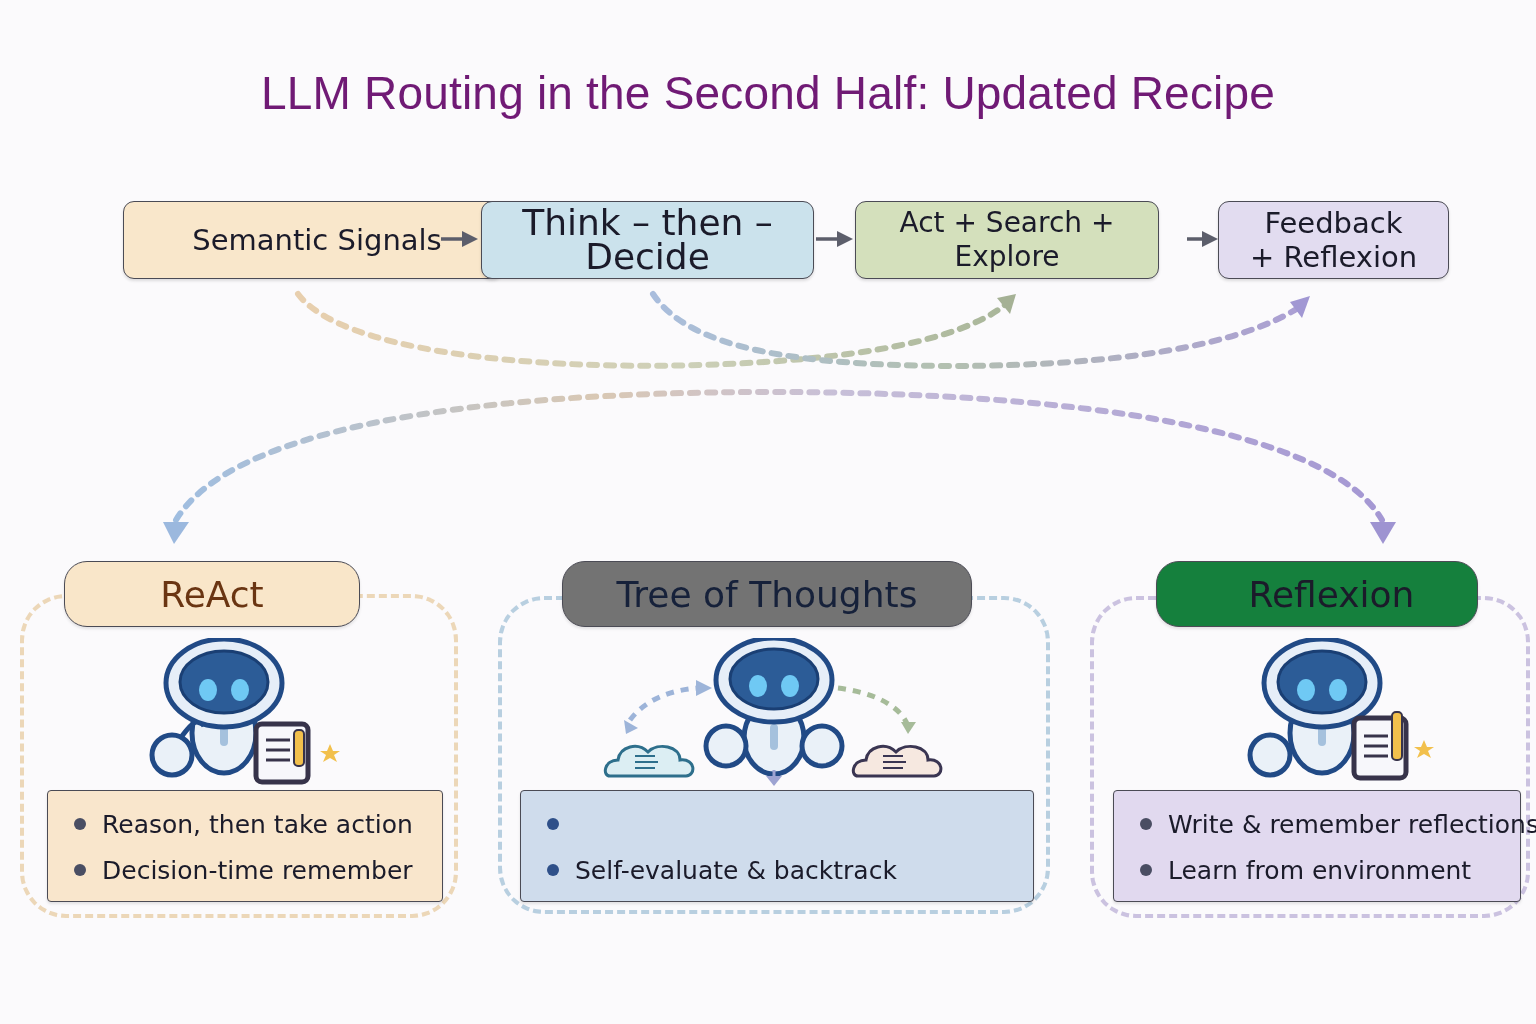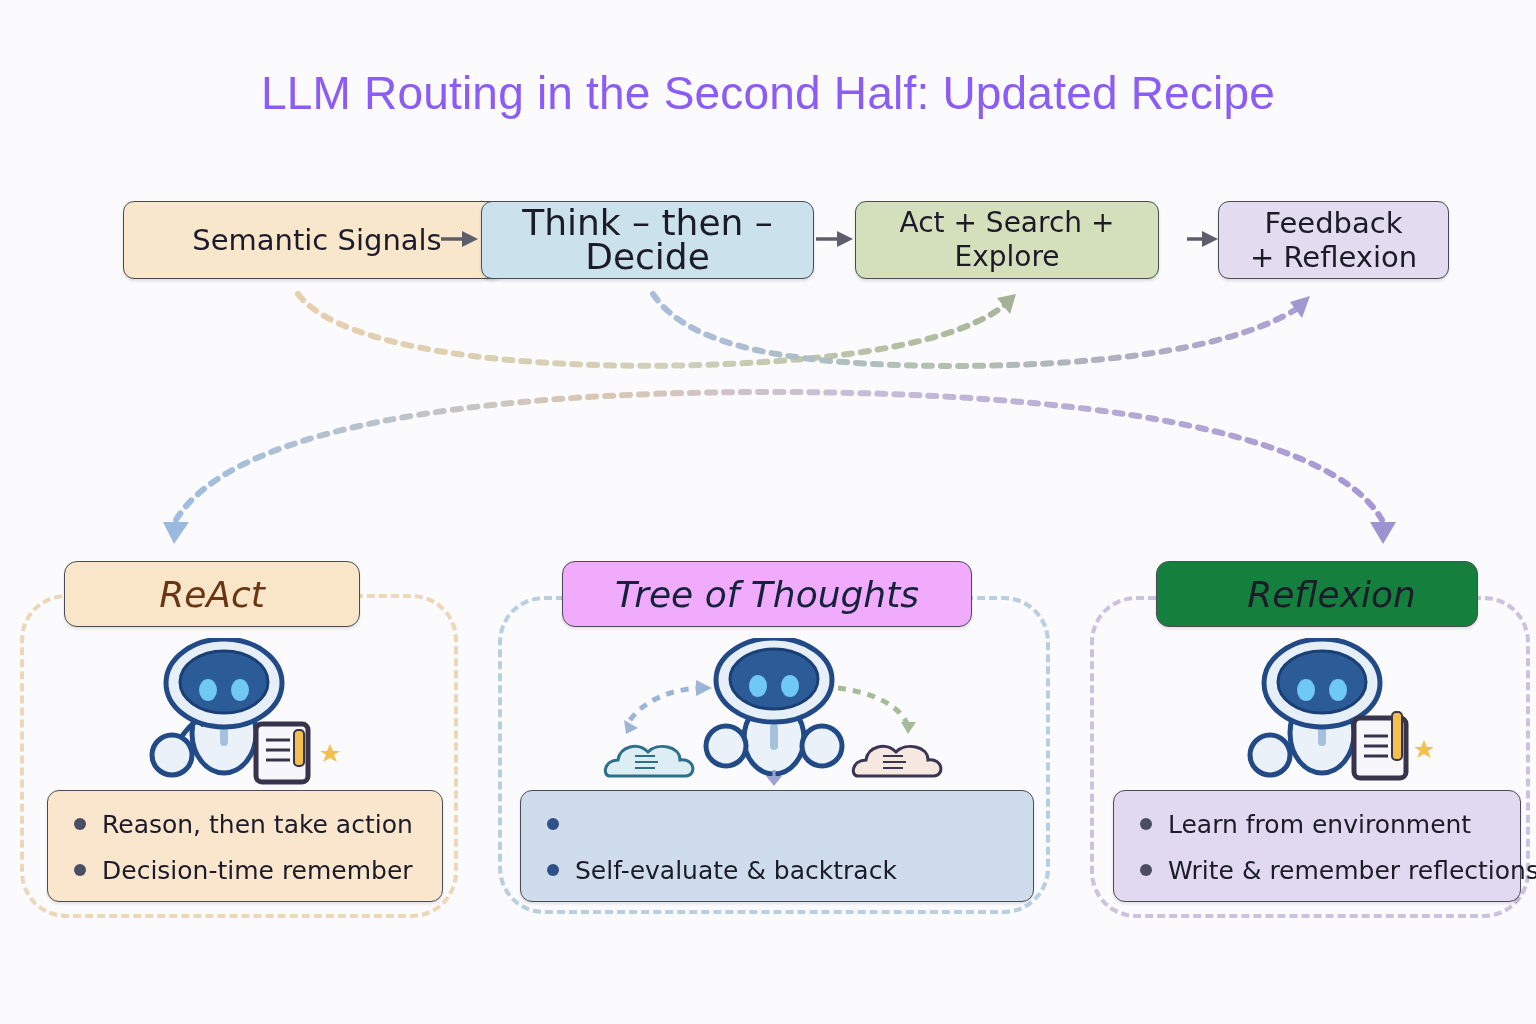--- a/index.html
+++ b/index.html
@@ -4,21 +4,21 @@
 <style>
   html, body { margin: 0; padding: 0; }
   body {
     width: 1536px; height: 1024px; position: relative; overflow: hidden;
     background: #fbfafc;
     font-family: "DejaVu Sans", sans-serif;
     color: #1b1b2a;
   }
   .title {
     position: absolute; left: 0; top: 66px; width: 1536px; text-align: center;
-    font-family: "Liberation Sans", sans-serif; font-size: 46px; color: #8b5cf6;
+    font-family: "Liberation Sans", sans-serif; font-size: 46px; color: #701a75;
     letter-spacing: 0.2px;
   }
   .flow-box {
     position: absolute; top: 201px; height: 78px; border: 1.6px solid #4b4b55;
     border-radius: 11px; display: flex; align-items: center; justify-content: center;
     text-align: center; font-size: 29px; line-height: 34px; box-sizing: border-box;
     box-shadow: 0 2px 3px rgba(0,0,0,0.12);
   }
   .fb1 { left: 123px; width: 380px; background: #f9e7cb; padding-left: 8px; }
   .fb2 { left: 481px; width: 333px; background: #cbe2ec; font-size: 36px; }
@@ -29,31 +29,30 @@
   .curves { position: absolute; left: 0; top: 0; }
 
   .group-outline {
     position: absolute; border: 4px dashed; border-radius: 46px; box-sizing: border-box;
   }
   .g1 { left: 20px; top: 594px; width: 438px; height: 324px; border-color: #ecd7b8; }
   .g2 { left: 498px; top: 596px; width: 552px; height: 318px; border-color: #b8cfe0; }
   .g3 { left: 1090px; top: 596px; width: 440px; height: 322px; border-color: #cbc2e0; }
 
   .group-header {
-    position: absolute; top: 561px; height: 66px; border: 1.6px solid #4b4b55; border-radius: 13px;
+    position: absolute; top: 561px; height: 66px; border: 1.6px solid #4b4b55; border-radius: 23px;
     display: flex; align-items: center; justify-content: center; font-size: 36px; box-sizing: border-box;
     box-shadow: 0 2px 3px rgba(0,0,0,0.1);
-    font-style: italic;
   }
   .h1 { left: 64px; width: 296px; background: #f9e6c9; color: #6a3512; }
-  .h2 { left: 562px; width: 410px; background: #f0abfc; color: #16213a; }
+  .h2 { left: 562px; width: 410px; background: #737373; color: #16213a; }
   .h3 { left: 1156px; width: 322px; background: #15803d; color: #1b1b2a; padding-left: 29px; }
 
   .bullets {
-    position: absolute; top: 790px; height: 112px; border: 1.6px solid #4b4b55; border-radius: 12px;
+    position: absolute; top: 790px; height: 112px; border: 1.6px solid #4b4b55; border-radius: 4px;
     box-sizing: border-box; padding: 10px 2px 0 26px; box-shadow: 0 2px 3px rgba(0,0,0,0.1);
   }
   .b1 { left: 47px; width: 396px; background: #f9e6cc; }
   .b2 { left: 520px; width: 514px; background: #cfdcec; }
   .b3 { left: 1113px; width: 408px; background: #e1d9ef; }
   .bullet-row { display: flex; align-items: center; height: 46px; font-size: 25px; white-space: nowrap; }
   .dot { width: 12px; height: 12px; border-radius: 50%; margin-right: 16px; flex: none; }
   .b1 .dot, .b3 .dot { background: #4a4e63; }
   .b2 .dot { background: #2f5089; }
 
@@ -223,19 +222,19 @@
       <span class="dot"></span>
     </div>
   <div class="bullet-row">
       <span class="dot"></span>
       <span>Self-evaluate &amp; backtrack</span>
     </div>
 </div>
 <div class="bullets b3">
   <div class="bullet-row">
       <span class="dot"></span>
+      <span>Write &amp; remember reflections</span>
+    </div>
+  <div class="bullet-row">
+      <span class="dot"></span>
       <span>Learn from environment</span>
     </div>
-  <div class="bullet-row">
-      <span class="dot"></span>
-      <span>Write &amp; remember reflections</span>
-    </div>
 </div>
 
 </body></html>

